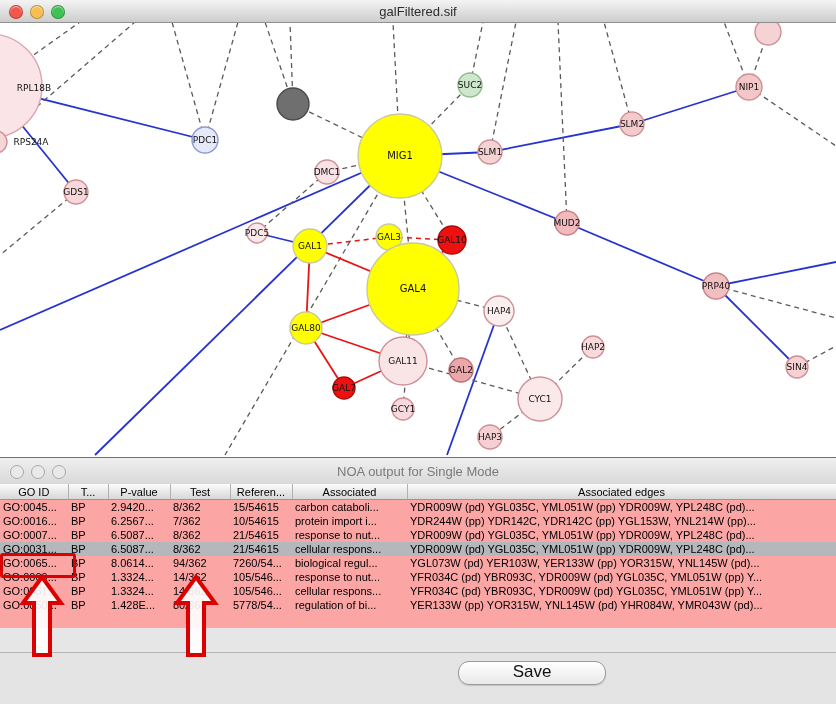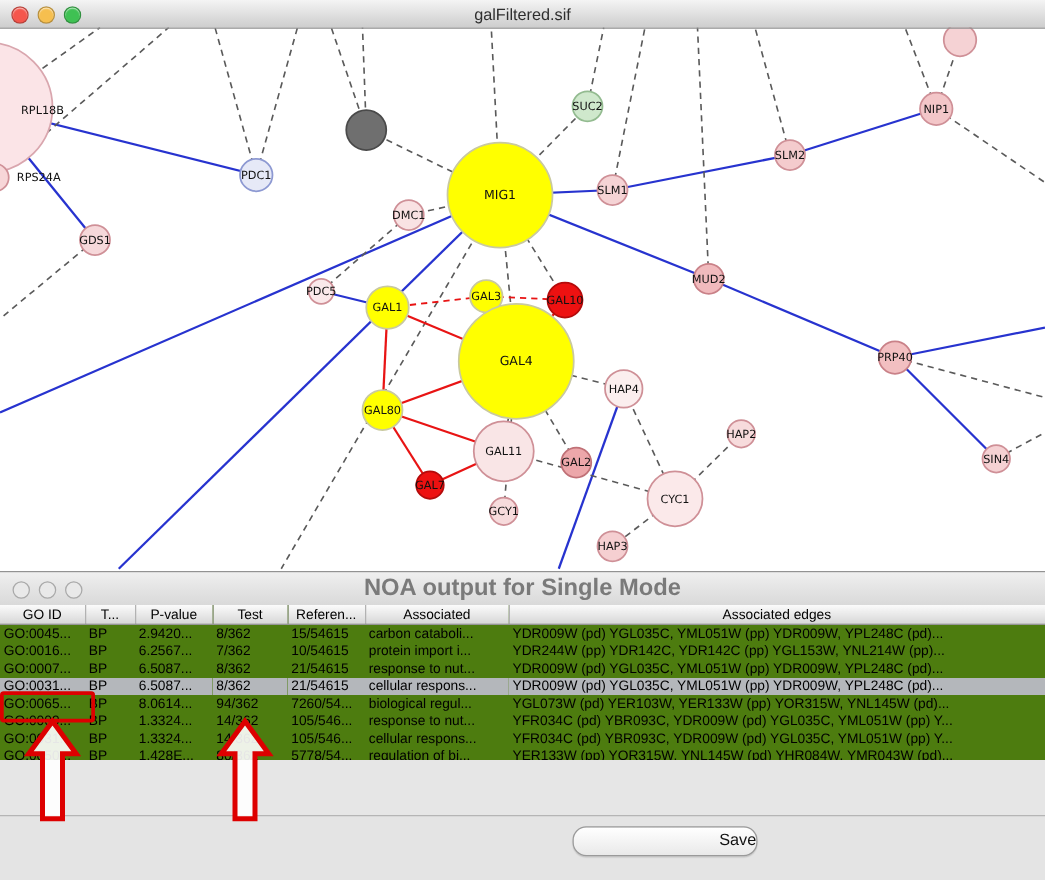--- a/index.html
+++ b/index.html
@@ -24,36 +24,36 @@
   .edge.red{stroke-width:1.8;}
   .edge.rdash{stroke-width:1.5;stroke-dasharray:5 4;}
   text.nlabel{font-family:"DejaVu Sans",sans-serif;font-size:9px;text-anchor:middle;fill:#111;}
   text.nlabel.big{font-size:10px;}
 
   
   .window-bottom{position:absolute;top:458px;left:0;width:836px;height:246px;background:#e6e6e6;}
   .titlebar2{position:absolute;top:0;left:0;right:0;height:26px;
              background:linear-gradient(#efefef,#d9d9d9);border-bottom:1px solid #9c9c9c;
              display:flex;align-items:center;justify-content:center;}
-  .titlebar2 .title{font-size:19px;font-weight:bold;color:#7a7a7a;}
+  .titlebar2 .title{font-size:13px;font-weight:normal;color:#7a7a7a;}
   .traffic2{position:absolute;left:10px;top:7px;display:flex;gap:7px;}
   .light2{width:12px;height:12px;border-radius:50%;background:#e9e9e9;border:1px solid #a9a9a9;}
 
-  .table-wrap{position:absolute;top:26px;left:0;width:836px;height:124px;background:#4d7c0f;overflow:hidden;}
+  .table-wrap{position:absolute;top:26px;left:0;width:836px;height:144px;background:#fca5a5;overflow:hidden;}
   table.noa{border-collapse:collapse;table-layout:fixed;width:836px;font-size:11px;}
   table.noa th{height:15px;font-weight:normal;text-align:center;padding:0 2px;
                background:linear-gradient(#fbfbfb,#d7d7d7);
                border-right:1px solid #b2b2b2;border-bottom:1px solid #969696;
                white-space:nowrap;overflow:hidden;}
   table.noa td{height:14px;padding:0 3px;white-space:nowrap;overflow:hidden;color:#000;}
   table.noa tr.selected td{background:#b4b7bb;}
 
   .footer{position:absolute;top:194px;left:0;width:836px;height:52px;background:#e4e4e4;
           border-top:1px solid #b5b5b5;}
-  .btn{position:absolute;top:8px;height:22px;line-height:20px;text-align:right;font-size:13px;
+  .btn{position:absolute;top:8px;height:22px;line-height:20px;text-align:center;font-size:17px;
        color:#111;background:linear-gradient(#ffffff,#e9e9e9);border:1px solid #9a9a9a;
        border-radius:11px;box-shadow:0 1px 1px rgba(0,0,0,.15);}
   .btn.save{left:458px;width:146px;}
   .btn.cancel{left:677px;width:147px;}
 
   
   .ann-rect{position:absolute;left:0px;top:553px;width:70px;height:19px;z-index:40;
             border:3px solid #dd0000;border-radius:3px;pointer-events:none;}
   #ann-svg{position:absolute;top:0;left:0;z-index:41;pointer-events:none;}
 </style>

